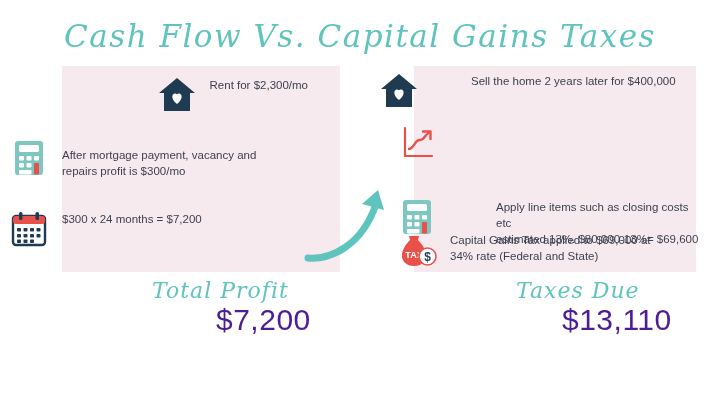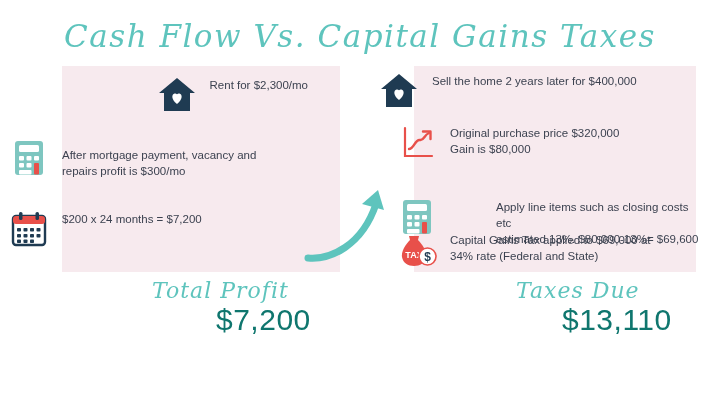--- a/index.html
+++ b/index.html
@@ -77,21 +77,21 @@
     font-size: 11.5px;
     line-height: 16px;
     color: #3c4250;
     padding-top: 3px;
     white-space: pre-line;
   }
   #row-l1 { left: 8px;  top: 74px;  width: 300px; justify-content: flex-end; }
   #row-l2 { left: 8px;  top: 137px; width: 312px; align-items: flex-end; }
   #row-l3 { left: 8px;  top: 208px; width: 300px; }
 
-  #row-r1 { left: 378px; top: 70px;  width: 320px; }
+  #row-r1 { left: 378px; top: 70px;  width: 320px; gap: 39px; }
   #row-r2 { left: 396px; top: 122px; width: 306px; }
   #row-r3 { left: 396px; top: 196px; width: 306px; gap: 46px; }
   #row-r4 { left: 396px; top: 229px; width: 310px; }
 
   
   .ico-svg { display: block; }
 
   
   #flow-arrow {
     position: absolute;
@@ -107,21 +107,21 @@
     font-style: italic;
     font-size: 22px;
     color: #5ec4bd;
     letter-spacing: 1px;
     white-space: nowrap;
   }
   .amount {
     position: absolute;
     font-family: "Liberation Sans", sans-serif;
     font-size: 30px;
-    color: #0f766e;
+    color: #4c1d95;
     letter-spacing: 0.5px;
     white-space: nowrap;
   }
   #label-total-profit { left: 152px; top: 278px; }
   #amount-total-profit { left: 216px; top: 303px; }
   #label-total-due { left: 516px; top: 278px; }
   #amount-total-due { left: 562px; top: 303px; text-align: right; }
 </style>
 </head>
 <body>
@@ -177,21 +177,21 @@
           <rect x="9" y="26" width="4" height="3.6" rx="0.8"></rect>
           <rect x="15.5" y="26" width="4" height="3.6" rx="0.8"></rect>
           <rect x="22" y="26" width="4" height="3.6" rx="0.8"></rect>
           <rect x="28.5" y="26" width="4" height="3.6" rx="0.8"></rect>
           <rect x="9" y="31.5" width="4" height="3.6" rx="0.8"></rect>
           <rect x="15.5" y="31.5" width="4" height="3.6" rx="0.8"></rect>
           <rect x="22" y="31.5" width="4" height="3.6" rx="0.8"></rect>
         </g>
       </svg>
     </span>
-    <span class="txt">$200 x 24 months = $7,200</span>
+    <span class="txt">$300 x 24 months = $7,200</span>
   </div>
 
   <div id="flow-arrow">
     <svg class="ico-svg" width="110" height="110" viewBox="0 0 110 110">
       <path d="M8 98 C30 100 62 86 76 44" fill="none" stroke="#5ec4bd" stroke-width="7" stroke-linecap="round"></path>
       <path d="M62 44 L78 30 L84 50 Z" fill="#5ec4bd"></path>
     </svg>
   </div>
 
   <div class="panel" id="panel-right">
@@ -209,22 +209,20 @@
   </div>
 
   <div class="row" id="row-r2">
     <span class="icon">
       <svg class="ico-svg" width="42" height="42" viewBox="0 0 42 42">
         <path d="M9 6 L9 34 L36 34" fill="none" stroke="#e8504a" stroke-width="2.2" stroke-linecap="round"></path>
         <path d="M13 27 C18 27 19 17 24 18 C28 18.8 28 13 33 11" fill="none" stroke="#e8504a" stroke-width="2.4" stroke-linecap="round"></path>
         <path d="M27 9.5 L34.5 9.5 L34.5 17" fill="none" stroke="#e8504a" stroke-width="2.4" stroke-linecap="round" stroke-linejoin="round"></path>
       </svg>
     </span>
-    <span class="txt">Original purchase price $320,000
-Gain is $80,000</span>
   </div>
 
   <div class="row" id="row-r3">
     <span class="icon">
       <svg class="ico-svg" width="42" height="42" viewBox="0 0 42 42">
         <rect x="7" y="4" width="28" height="34" rx="3" fill="#7ec6c0"></rect>
         <rect x="11" y="8" width="20" height="7" rx="1.5" fill="#ffffff"></rect>
         <rect x="11" y="19" width="5" height="4.5" rx="1" fill="#ffffff"></rect>
         <rect x="18.5" y="19" width="5" height="4.5" rx="1" fill="#ffffff"></rect>
         <rect x="26" y="19" width="5" height="4.5" rx="1" fill="#ffffff"></rect>

